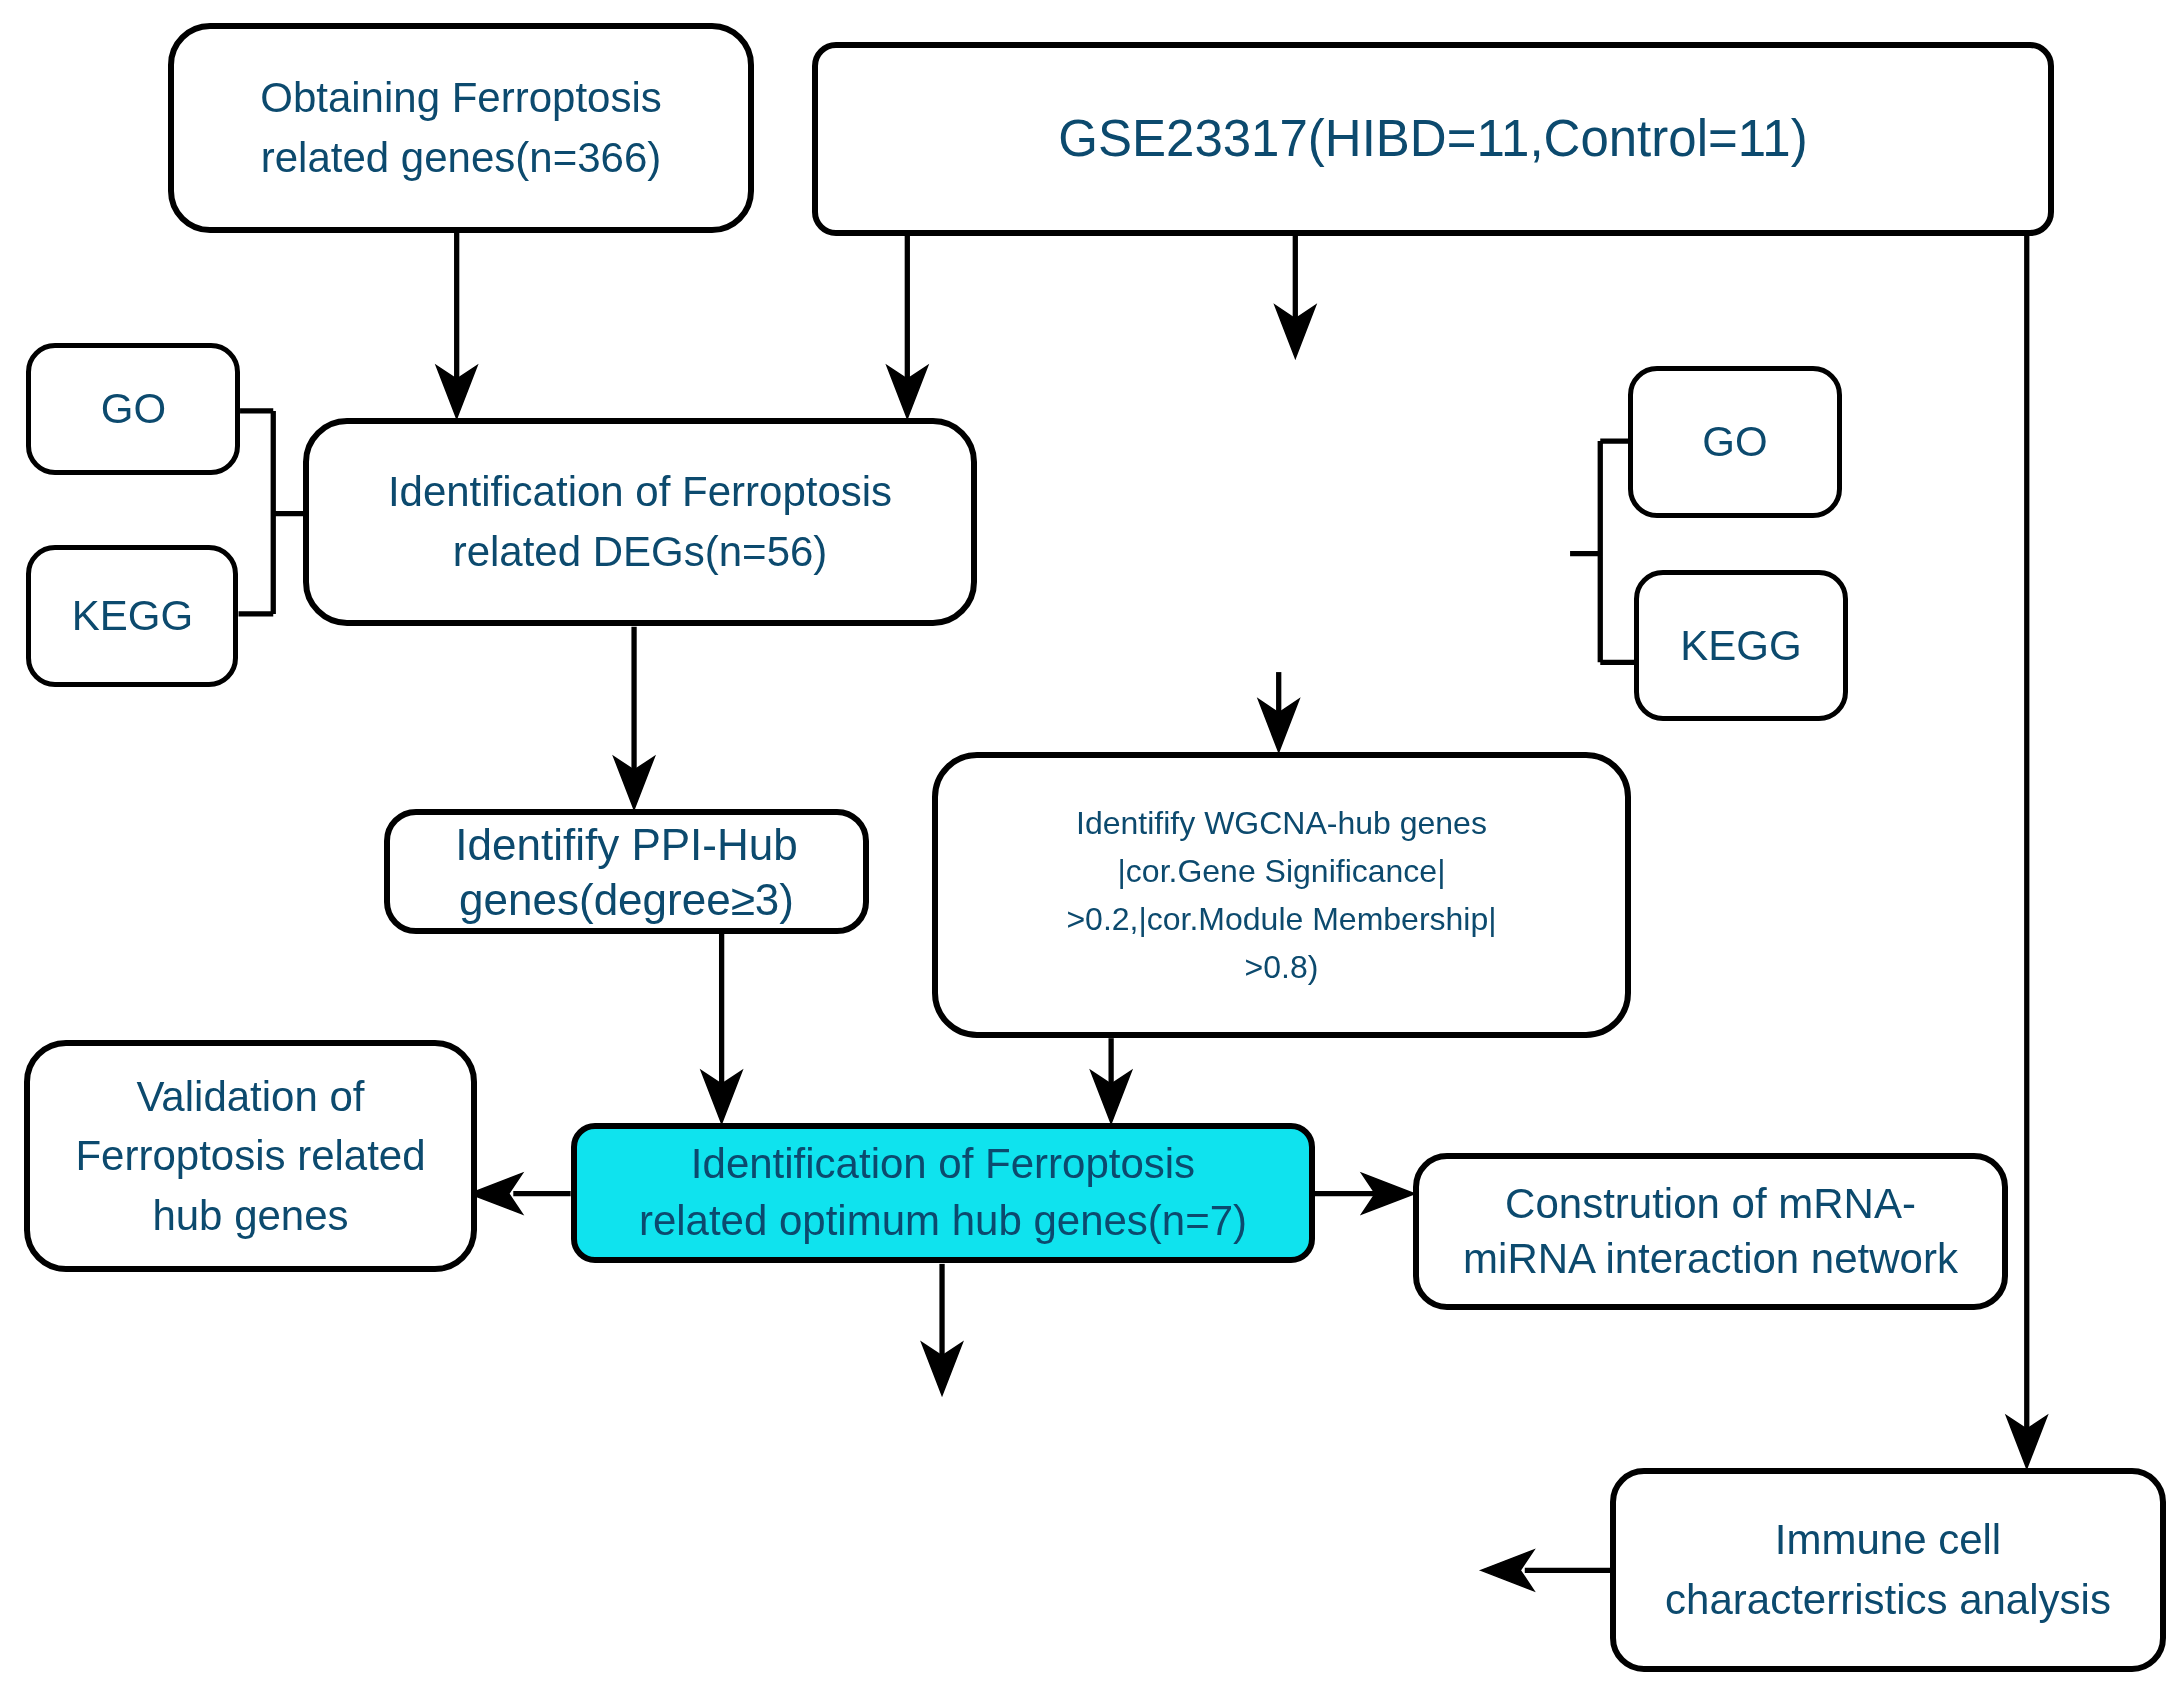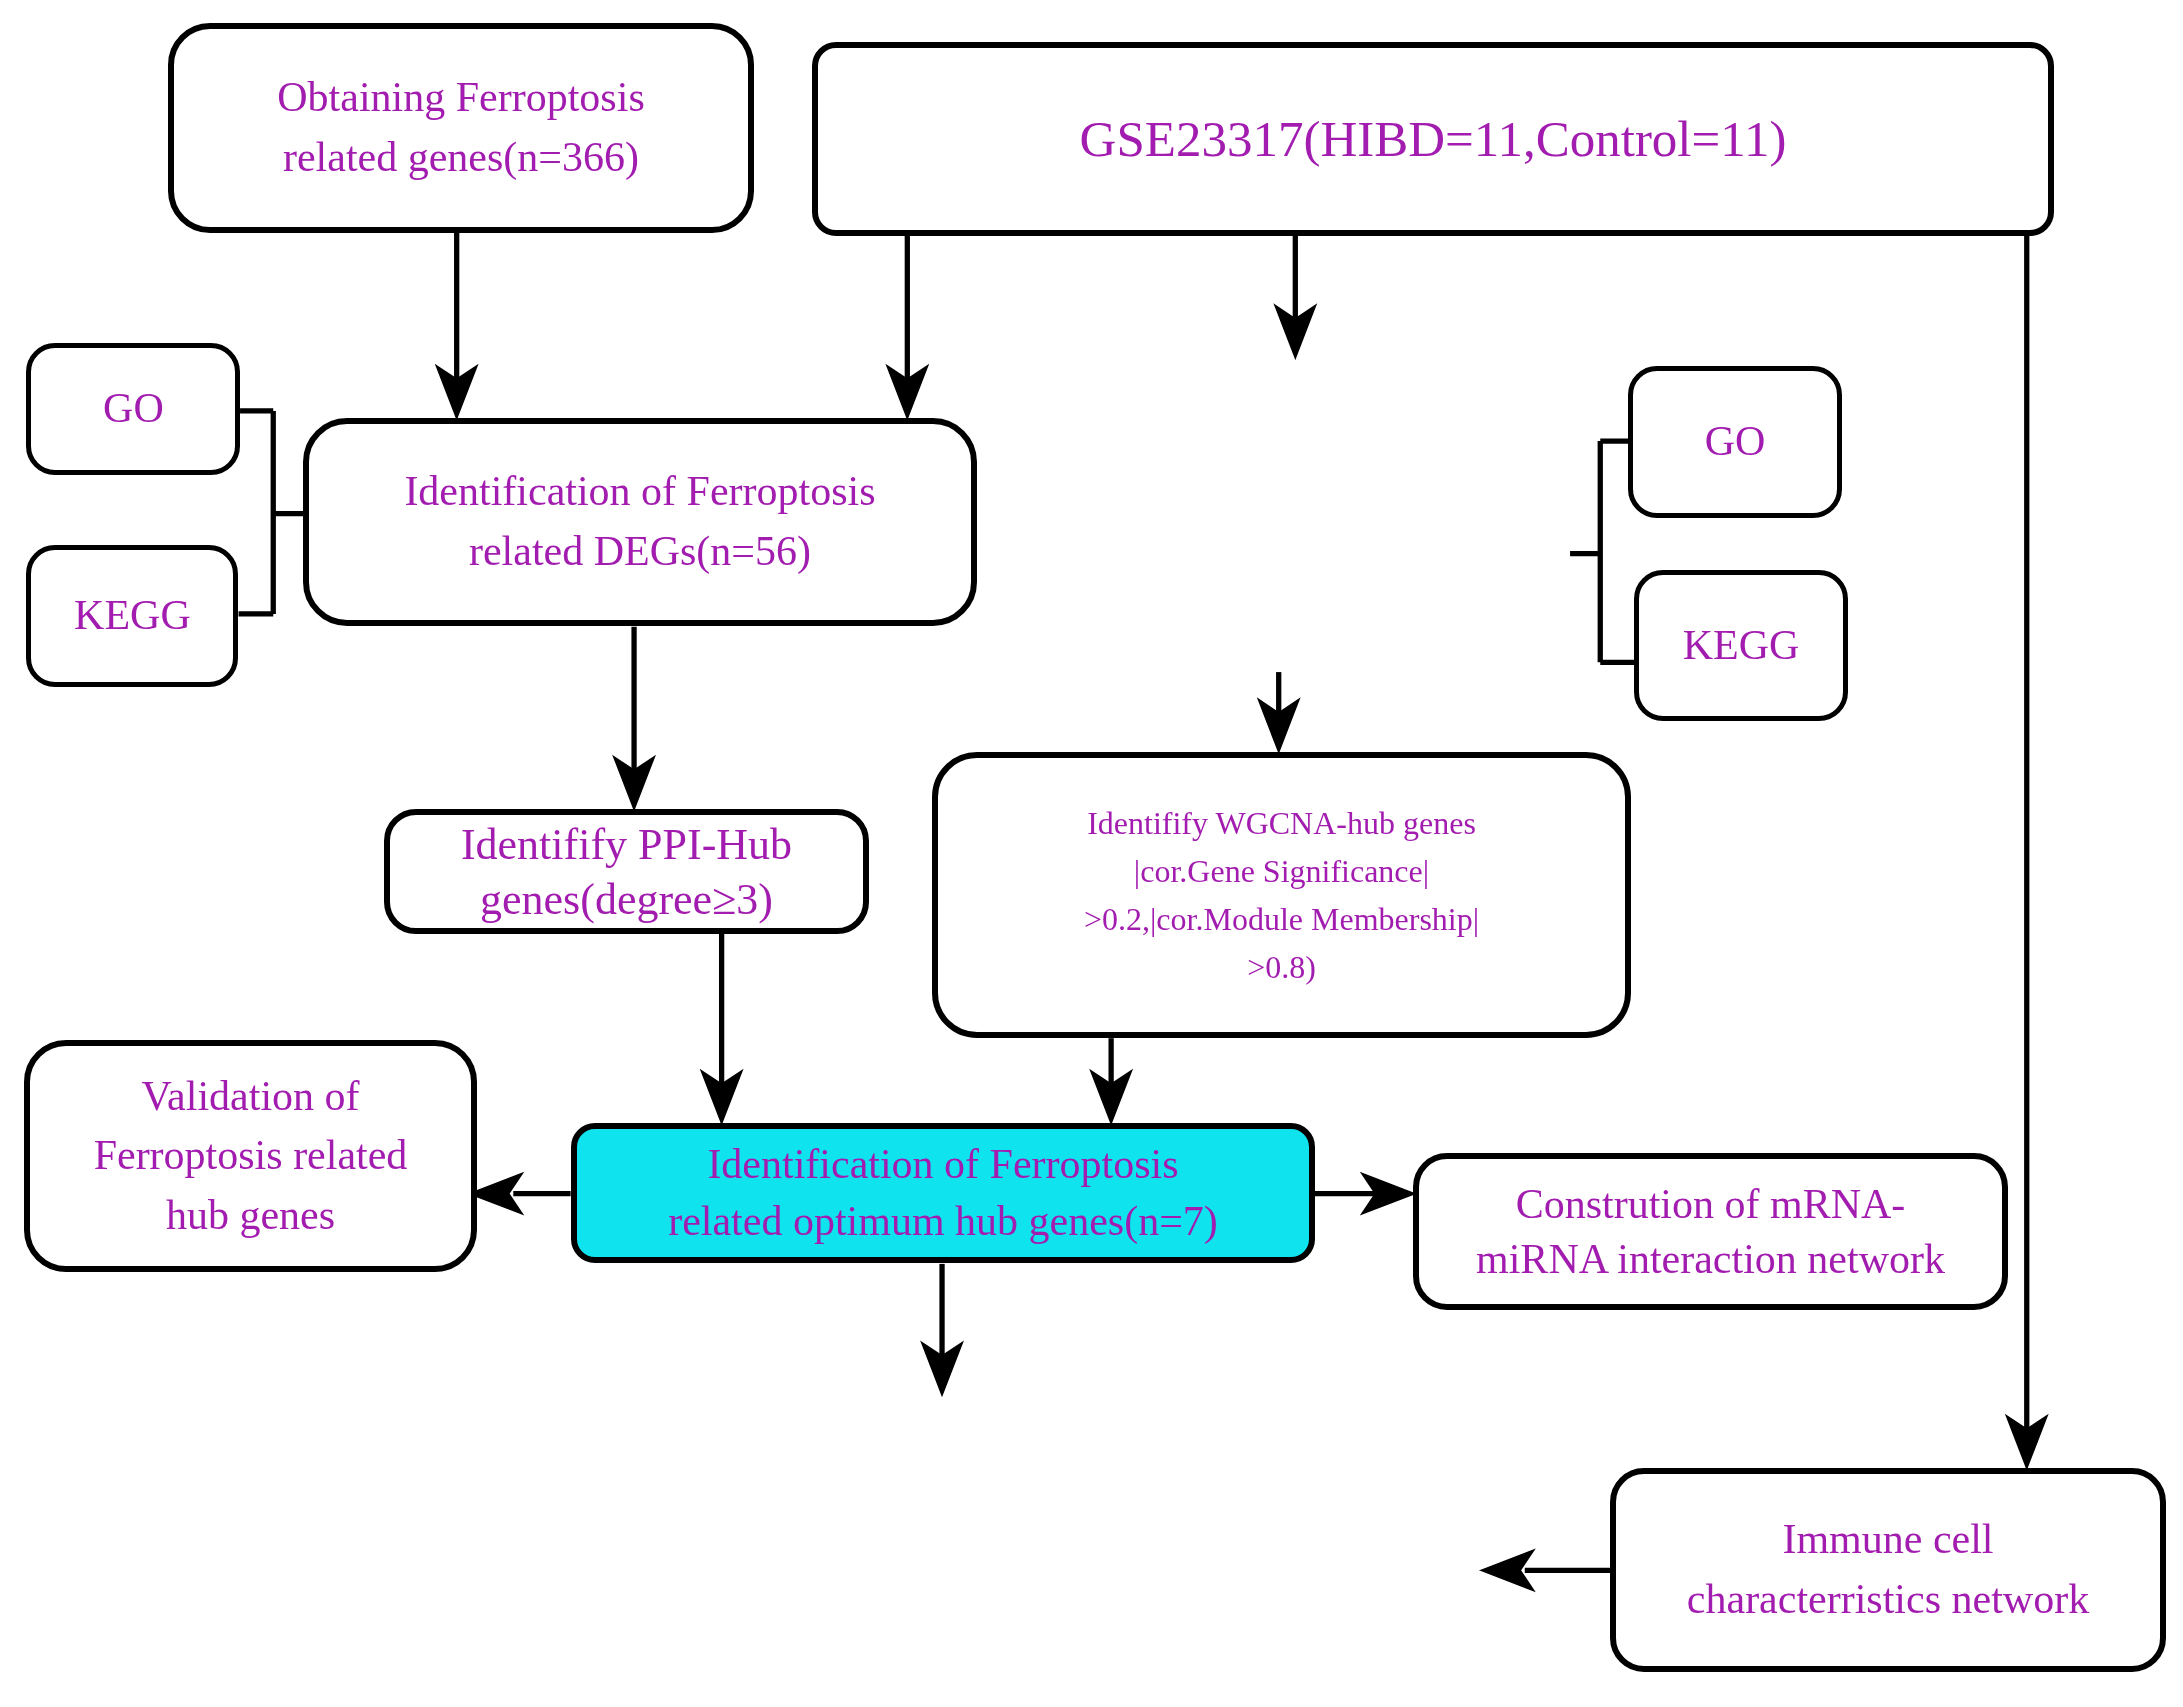--- a/index.html
+++ b/index.html
@@ -1,22 +1,22 @@
 <!DOCTYPE html>
 <html style="font-size:12px"><head>
 <meta charset="utf-8">
 <style>
   html,body{margin:0;padding:0;background:#ffffff;}
   .stage{
     position:relative;
     width:2183px;
     height:1708px;
     background:#ffffff;
-    font-family:Liberation Serif, serif;
-    color:#a21caf;
+    font-family:Liberation Sans, sans-serif;
+    color:#0c4a6e;
     overflow:hidden;
   }
   .connectors{
     position:absolute;
     left:0;top:0;
     width:2183px;height:1708px;
   }
   .connectors line, .connectors path{
     stroke:#000;
     stroke-width:7;
@@ -136,16 +136,16 @@
 hub genes</div>
 
   <div class="node node-optimum">Identification of Ferroptosis
 related optimum  hub genes(n=7)</div>
 
   <div class="node node-mrna">Constrution of mRNA-
 miRNA interaction network</div>
 
 
   <div class="node node-immune">Immune cell
-characterristics network</div>
+characterristics analysis</div>
 
 </div>
 
 
 </body></html>

